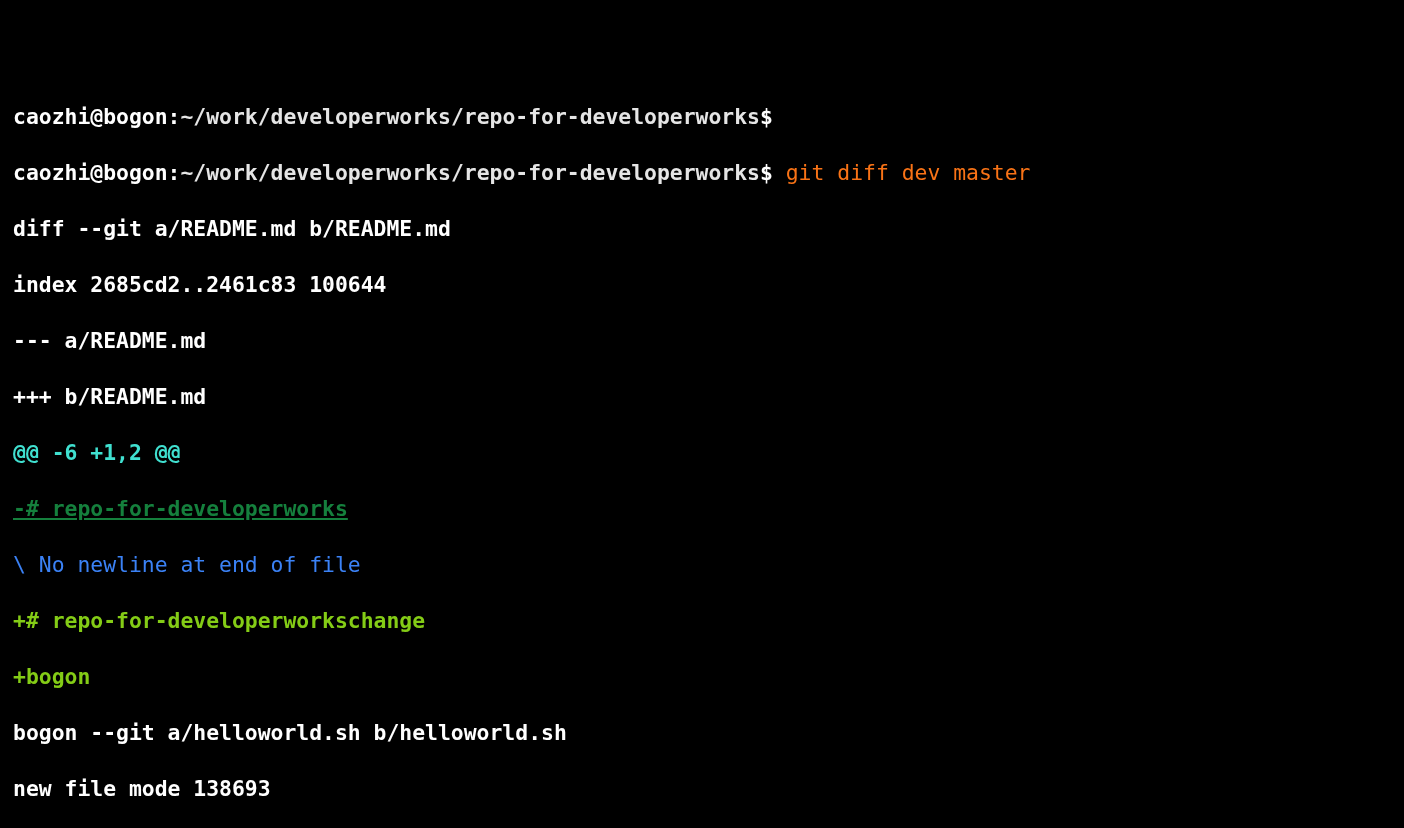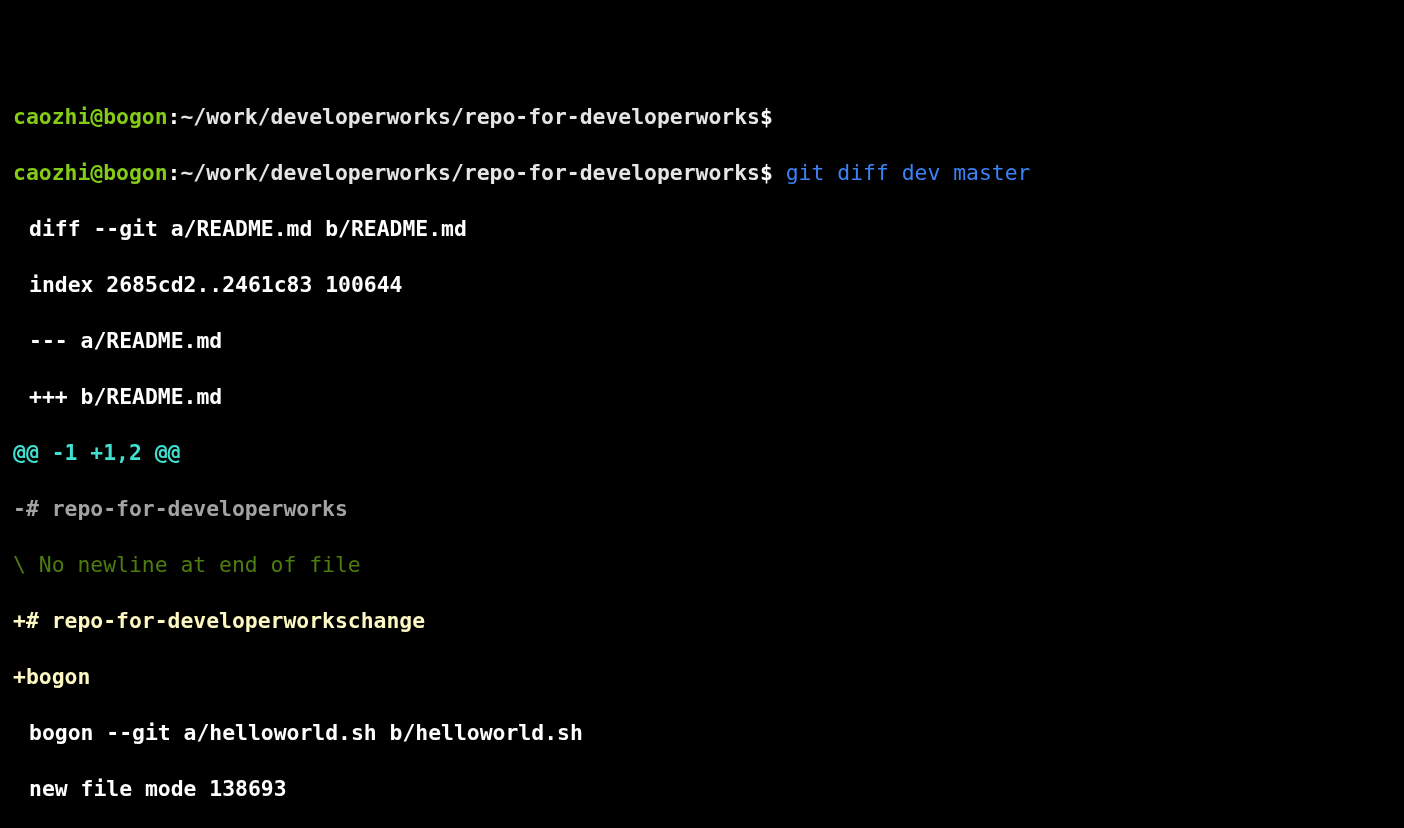--- a/index.html
+++ b/index.html
@@ -18,62 +18,62 @@
       width: 1404px;
       height: 828px;
       overflow: hidden;
       white-space: pre;
     }
     .line {
       display: block;
       padding-left: 13px;
     }
     .prompt-user-host {
-      color: #84cc16;
+      color: #ffffff;
     }
     .prompt-path {
       color: #e5e5e5;
     }
     .prompt-dollar {
       color: #ffffff;
     }
     .command-input {
-      color: #3b82f6;
+      color: #f97316;
       font-weight: normal;
     }
     .diff-white {
       color: #ffffff;
-      margin-left: 16px;
     }
     .diff-cyan {
       color: #40e0d0;
     }
     .diff-deletion {
-      color: #a3a3a3;
+      color: #15803d;
+      text-decoration: underline;
     }
     .diff-comment {
-      color: #4d7c0f;
+      color: #3b82f6;
       font-weight: normal;
     }
     .diff-addition {
-      color: #fef9c3;
+      color: #84cc16;
     }
   </style>
 </head>
 <body>
 
 
 
 <div class="line" style="margin-top:-9px;"><span class="prompt-user-host">caozhi@bogon</span><span class="prompt-dollar">:</span><span class="prompt-path">~/work/developerworks/repo-for-developerworks</span><span class="prompt-dollar">$</span></div>
 <div class="line"><span class="prompt-user-host">caozhi@bogon</span><span class="prompt-dollar">:</span><span class="prompt-path">~/work/developerworks/repo-for-developerworks</span><span class="prompt-dollar">$</span><span class="command-input"> git diff dev master</span></div>
 <div class="line diff-white">diff --git a/README.md b/README.md</div>
 <div class="line diff-white">index 2685cd2..2461c83 100644</div>
 <div class="line diff-white">--- a/README.md</div>
 <div class="line diff-white">+++ b/README.md</div>
-<div class="line diff-cyan">@@ -1 +1,2 @@</div>
+<div class="line diff-cyan">@@ -6 +1,2 @@</div>
 <div class="line diff-deletion">-# repo-for-developerworks</div>
 <div class="line diff-comment">\ No newline at end of file</div>
 <div class="line diff-addition">+# repo-for-developerworkschange</div>
 <div class="line diff-addition">+bogon</div>
 <div class="line diff-white">bogon --git a/helloworld.sh b/helloworld.sh</div>
 <div class="line diff-white">new file mode 138693</div>
 
 
 
 

